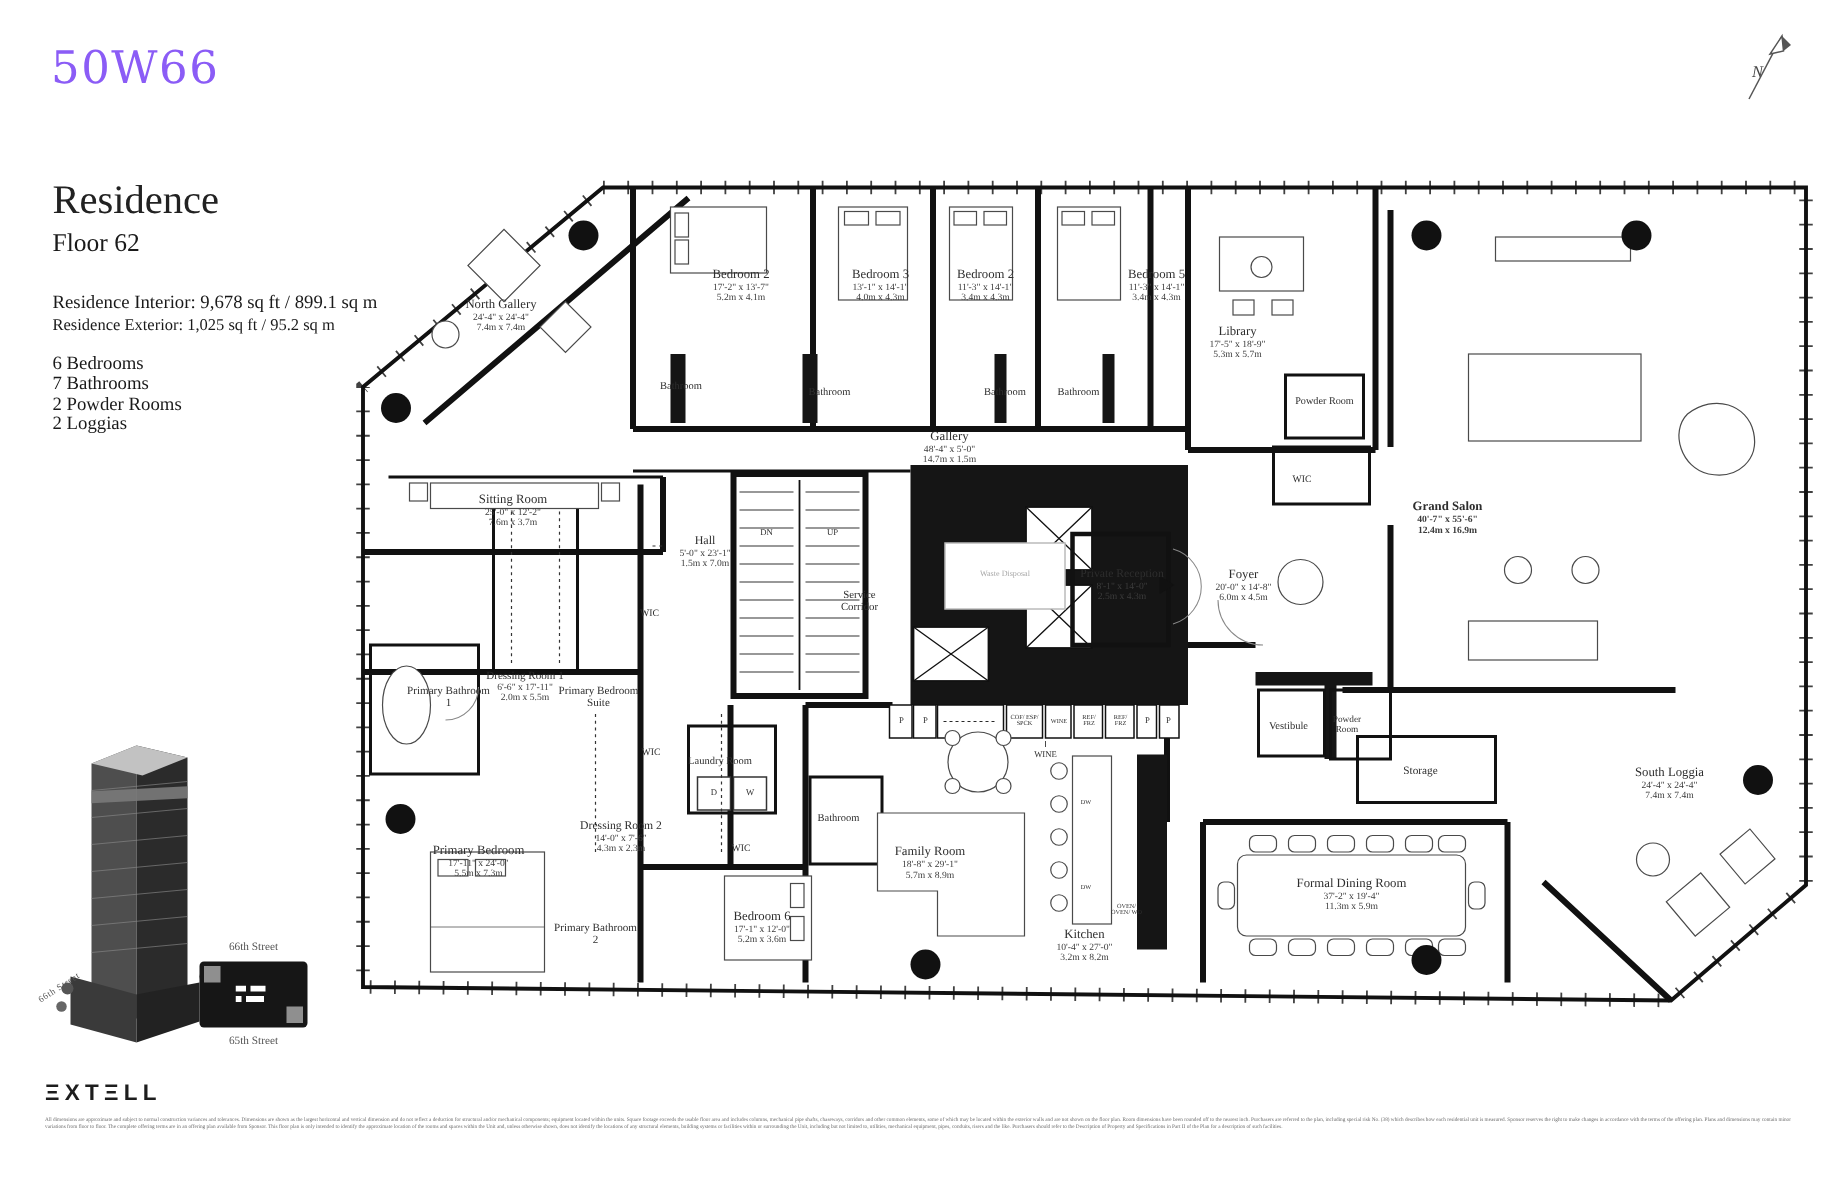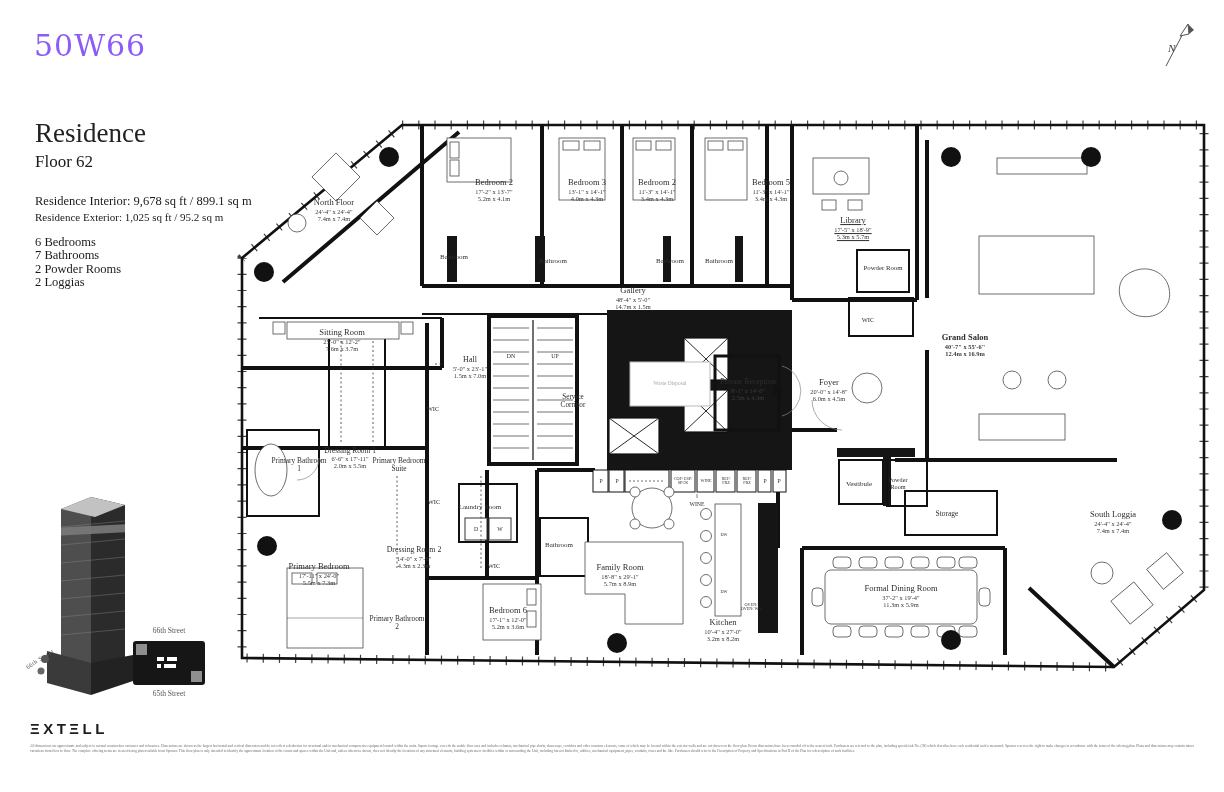--- a/index.html
+++ b/index.html
@@ -232,21 +232,21 @@
         <circle cx="854" cy="39" r="10"></circle>
       <circle cx="27" cy="154" r="10"></circle>
         <circle cx="30" cy="428" r="10"></circle>
         <circle cx="380" cy="525" r="10"></circle>
       <circle cx="714" cy="522" r="10"></circle>
         <circle cx="935" cy="402" r="10"></circle>
     </g>
   </svg>
   <div id="labels">
       <div class="room-label" style="left: 97px; top: 92px;">
-        <div class="rn">North Floor</div>
+        <div class="rn">North Gallery</div>
         <div class="rd">24'-4" x 24'-4"</div>
         <div class="rd">7.4m x 7.4m</div>
       </div>
       <div class="room-label" style="left: 257px; top: 72px;">
         <div class="rn">Bedroom 2</div>
         <div class="rd">17'-2" x 13'-7"</div>
         <div class="rd">5.2m x 4.1m</div>
       </div>
       <div class="room-label" style="left: 350px; top: 72px;">
         <div class="rn">Bedroom 3</div>
@@ -256,21 +256,21 @@
       <div class="room-label" style="left: 420px; top: 72px;">
         <div class="rn">Bedroom 2</div>
         <div class="rd">11'-3" x 14'-1"</div>
         <div class="rd">3.4m x 4.3m</div>
       </div>
       <div class="room-label" style="left: 494px; top: 72px; margin-left: 40px;">
         <div class="rn">Bedroom 5</div>
         <div class="rd">11'-3" x 14'-1"</div>
         <div class="rd">3.4m x 4.3m</div>
       </div>
-      <div class="room-label" style="left: 616px; top: 110px; text-decoration: underline;">
+      <div class="room-label" style="left: 588px; top: 110px;">
         <div class="rn">Library</div>
         <div class="rd">17'-5" x 18'-9"</div>
         <div class="rd">5.3m x 5.7m</div>
       </div>
       <div class="room-label wrap" style="left: 646px; top: 150px; width: 40px;">
         <div class="rn" style="font-size: 6.8px;">Powder Room</div>
       </div>
       <div class="room-label" style="left: 217px; top: 140px;">
         <div class="rn" style="font-size: 7px;">Bathroom</div>
       </div>

